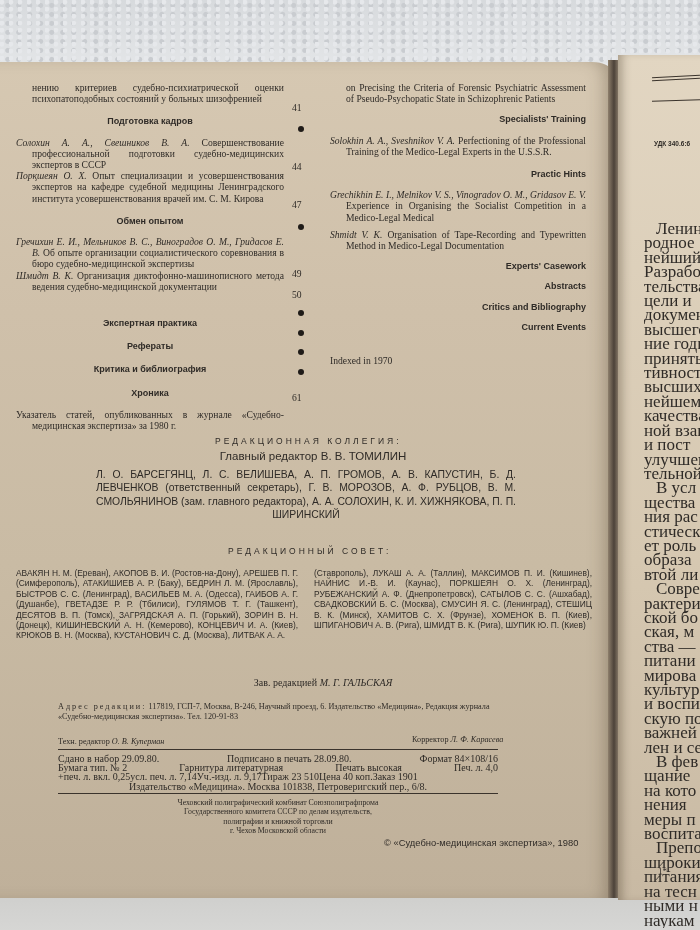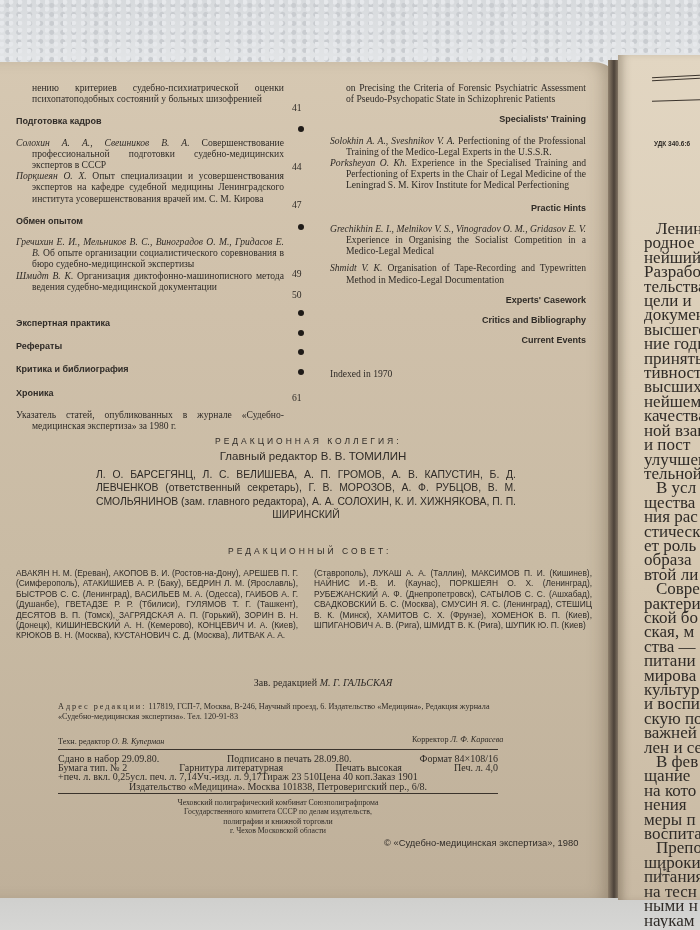--- a/index.html
+++ b/index.html
@@ -36,21 +36,21 @@
     position:absolute; left:608px; top:60px; width:12px; height:838px;
     background:linear-gradient(90deg,#8e7f6c,#4c4239 50%,#9a8b77);
   }
   .col { position:absolute; font-size:9.6px; line-height:11.2px; }
   .col-ru { left:16px; top:82px; width:268px; }
   .col-num { left:286px; top:82px; width:30px; text-align:center; }
   .col-en { left:330px; top:82px; width:256px; }
   .entry { margin:0; text-align:justify; }
   .entry .author { font-style:italic; }
   .indent { padding-left:16px; text-indent:-16px; }
-  .sect { font-weight:bold; font-family:"Liberation Sans","DejaVu Sans",sans-serif; font-size:9px; margin:0; }
+  .sect { font-weight:bold; font-family:"Liberation Sans","DejaVu Sans",sans-serif; font-size:9px; margin:0;text-align:center; }
   .sect-en { text-align:right; }
   .bullet { display:inline-block; width:6px; height:6px; border-radius:50%; background:#1f1b18; }
   .pagenum { display:block; }
   .abs { position:absolute; }
   .spaced { letter-spacing:3px; font-family:"Liberation Sans","DejaVu Sans",sans-serif; font-size:8.5px; }
   .sans { font-family:"Liberation Sans","DejaVu Sans",sans-serif; }
   .small { font-size:8.2px; line-height:9.8px; }
   .rule { position:absolute; height:1px; background:#3a332c; }
   .right-text { position:absolute; left:644px; font-size:17px; line-height:14.4px; white-space:nowrap; overflow:hidden; width:56px; }
 </style>
@@ -106,34 +106,31 @@
   <span class="pagenum abs" style="top:310px;left:6px;">61</span>
 </div>
 
 <div class="col col-en">
   <p class="entry" style="padding-left:16px;">on Precising the Criteria of Forensic Psychiatric Assessment of Pseudo-Psychopatic State in Schizophrenic Patients</p>
   <p class="sect sect-en" style="margin-top:10px;">Specialists' Training</p>
   <p class="entry indent" style="margin-top:9px;">
     <span class="author">Solokhin A. A., Sveshnikov V. A.</span>
     <span>Perfectioning of the Professional Training of the Medico-Legal Experts in the U.S.S.R.</span>
   </p>
-  <p class="entry indent">
-    <span class="author">Porksheyan O. Kh.</span>
-    <span>Experience in the Specialised Training and Perfectioning of Experts in the Chair of Legal Medicine of the Leningrad S. M. Kirov Institute for Medical Perfectioning</span>
-  </p>
   <p class="sect sect-en" style="margin-top:12px;">Practic Hints</p>
   <p class="entry indent" style="margin-top:9px;">
     <span class="author">Grechikhin E. I., Melnikov V. S., Vinogradov O. M., Gridasov E. V.</span>
     <span>Experience in Organising the Socialist Competition in a Medico-Legal Medical</span>
   </p>
   <p class="entry indent" style="margin-top:6px;">
     <span class="author">Shmidt V. K.</span>
     <span>Organisation of Tape-Recording and Typewritten Method in Medico-Legal Documentation</span>
   </p>
   <p class="sect sect-en" style="margin-top:10px;">Experts' Casework</p>
+  <p class="sect sect-en" style="margin-top:9px;">Abstracts</p>
   <p class="sect sect-en" style="margin-top:9px;">Critics and Bibliography</p>
   <p class="sect sect-en" style="margin-top:9px;">Current Events</p>
   <p class="entry" style="margin-top:22px;">Indexed in 1970</p>
 </div>
 
 <div class="abs spaced" style="left:215px;top:436px;">РЕДАКЦИОННАЯ КОЛЛЕГИЯ:</div>
 <div class="abs sans" style="left:0;width:612px;top:450px;text-align:center;font-size:11.5px;padding-left:7px;">Главный редактор В. В. ТОМИЛИН</div>
 <div class="abs sans" style="left:96px;top:468px;width:420px;font-size:10.4px;line-height:13.4px;text-align:justify;text-align-last:center;">Л. О. БАРСЕГЯНЦ, Л. С. ВЕЛИШЕВА, А. П. ГРОМОВ, А. В. КАПУСТИН, Б. Д. ЛЕВЧЕНКОВ (ответственный секретарь), Г. В. МОРОЗОВ, А. Ф. РУБЦОВ, В. М. СМОЛЬЯНИНОВ (зам. главного редактора), А. А. СОЛОХИН, К. И. ХИЖНЯКОВА, П. П. ШИРИНСКИЙ</div>
 
 <div class="abs spaced" style="left:228px;top:546px;">РЕДАКЦИОННЫЙ СОВЕТ:</div>

